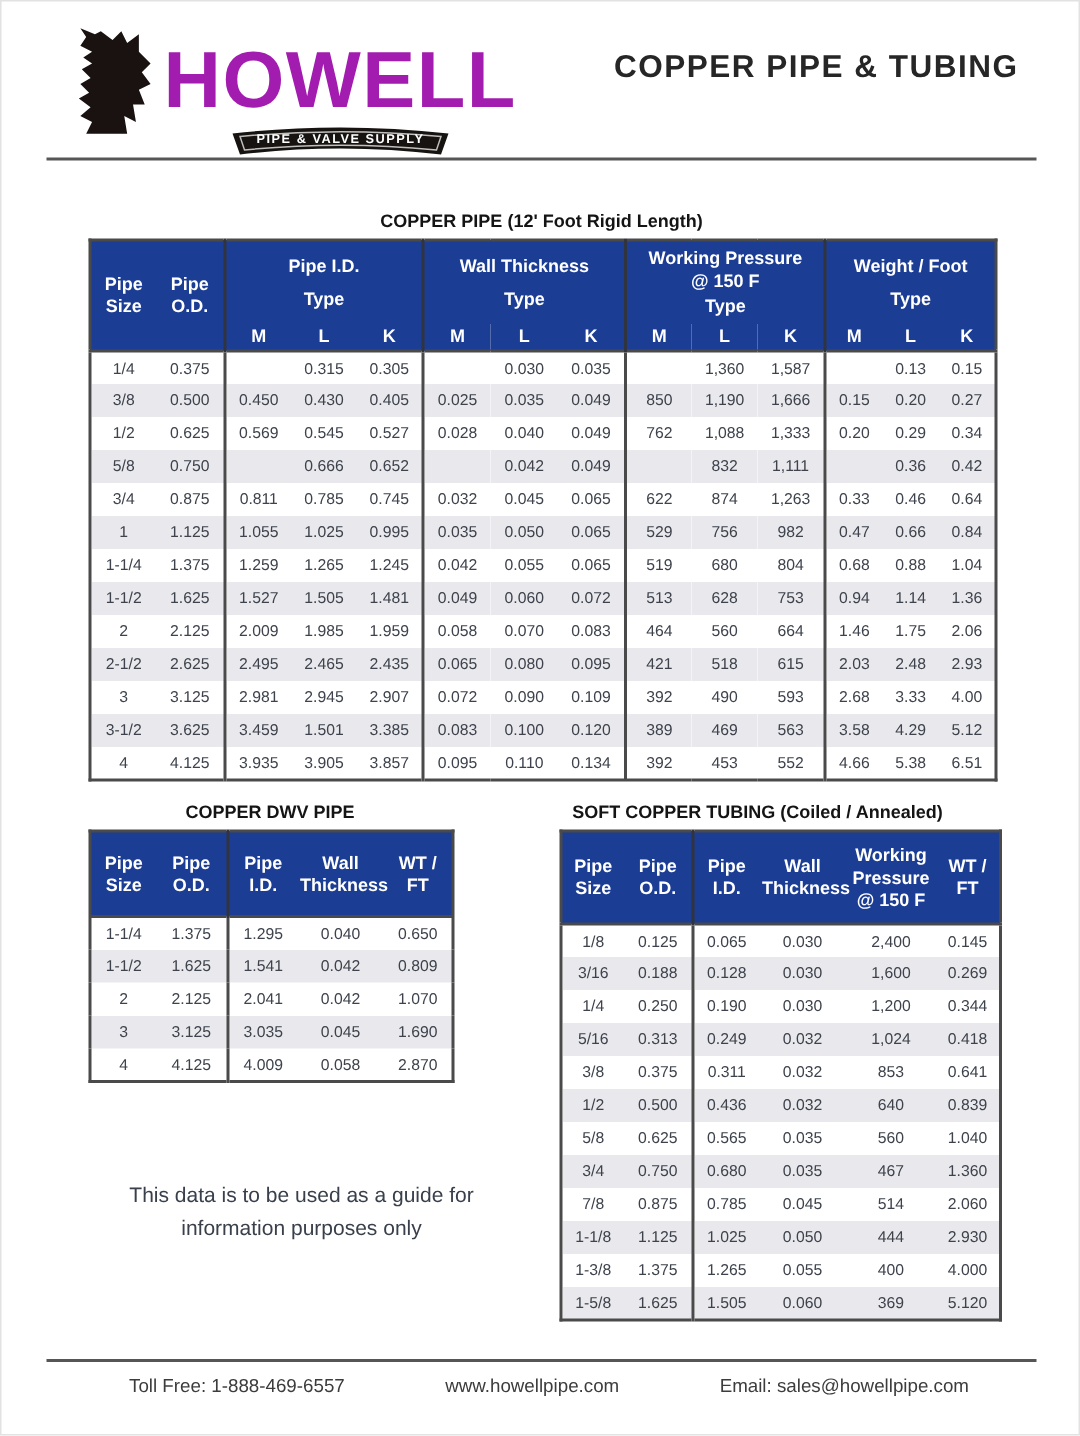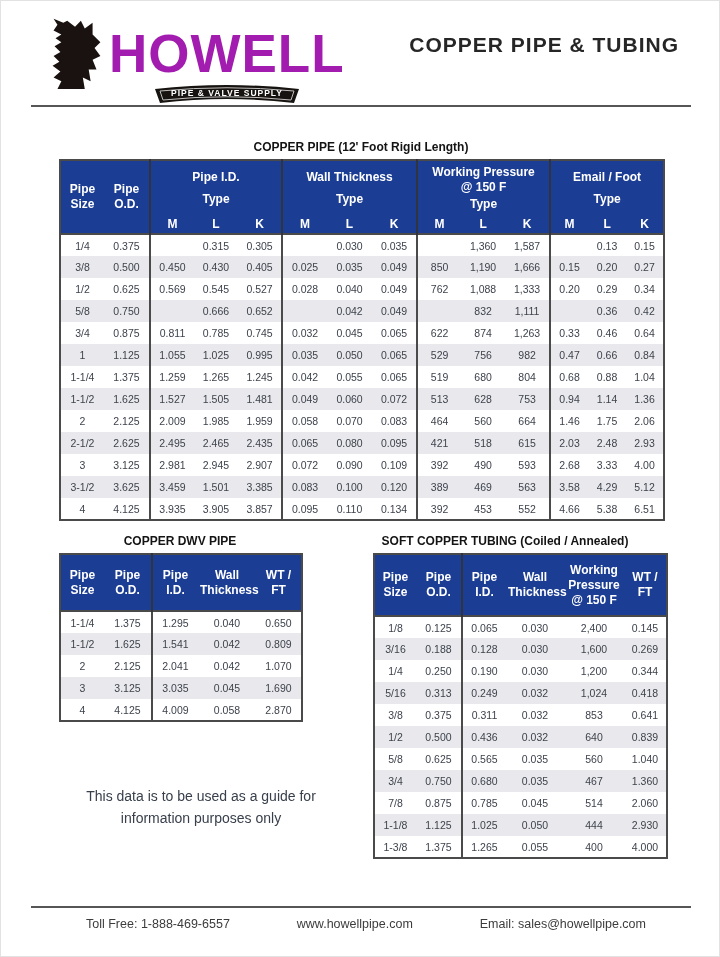--- a/index.html
+++ b/index.html
@@ -132,21 +132,21 @@
           </th>
           <th colspan="3" class="gb">
             <div class="grp">
               <div>Working Pressure</div>
               <div>@ 150 F</div>
               <div class="sub">Type</div>
             </div>
           </th>
           <th colspan="3" class="gb">
             <div class="grp">
-              <div>Email / Foot</div>
+              <div>Weight / Foot</div>
               <div class="sub">Type</div>
             </div>
           </th>
         </tr>
         <tr class="mlk-row">
           <th class="gb">M</th>
           <th>L</th>
           <th>K</th>
           <th class="gb">M</th>
           <th>L</th>
@@ -534,20 +534,28 @@
             <td>2.930</td>
           </tr>
           <tr>
             <td>1-3/8</td>
             <td>1.375</td>
             <td class="gb">1.265</td>
             <td>0.055</td>
             <td>400</td>
             <td>4.000</td>
           </tr>
+          <tr>
+            <td>1-5/8</td>
+            <td>1.625</td>
+            <td class="gb">1.505</td>
+            <td>0.060</td>
+            <td>369</td>
+            <td>5.120</td>
+          </tr>
         </tbody>
     </table>
   </div>
 
   <div class="note">
     <div>This data is to be used as a guide for</div>
     <div>information purposes only</div>
   </div>
 
   <div class="footer-rule"></div>

